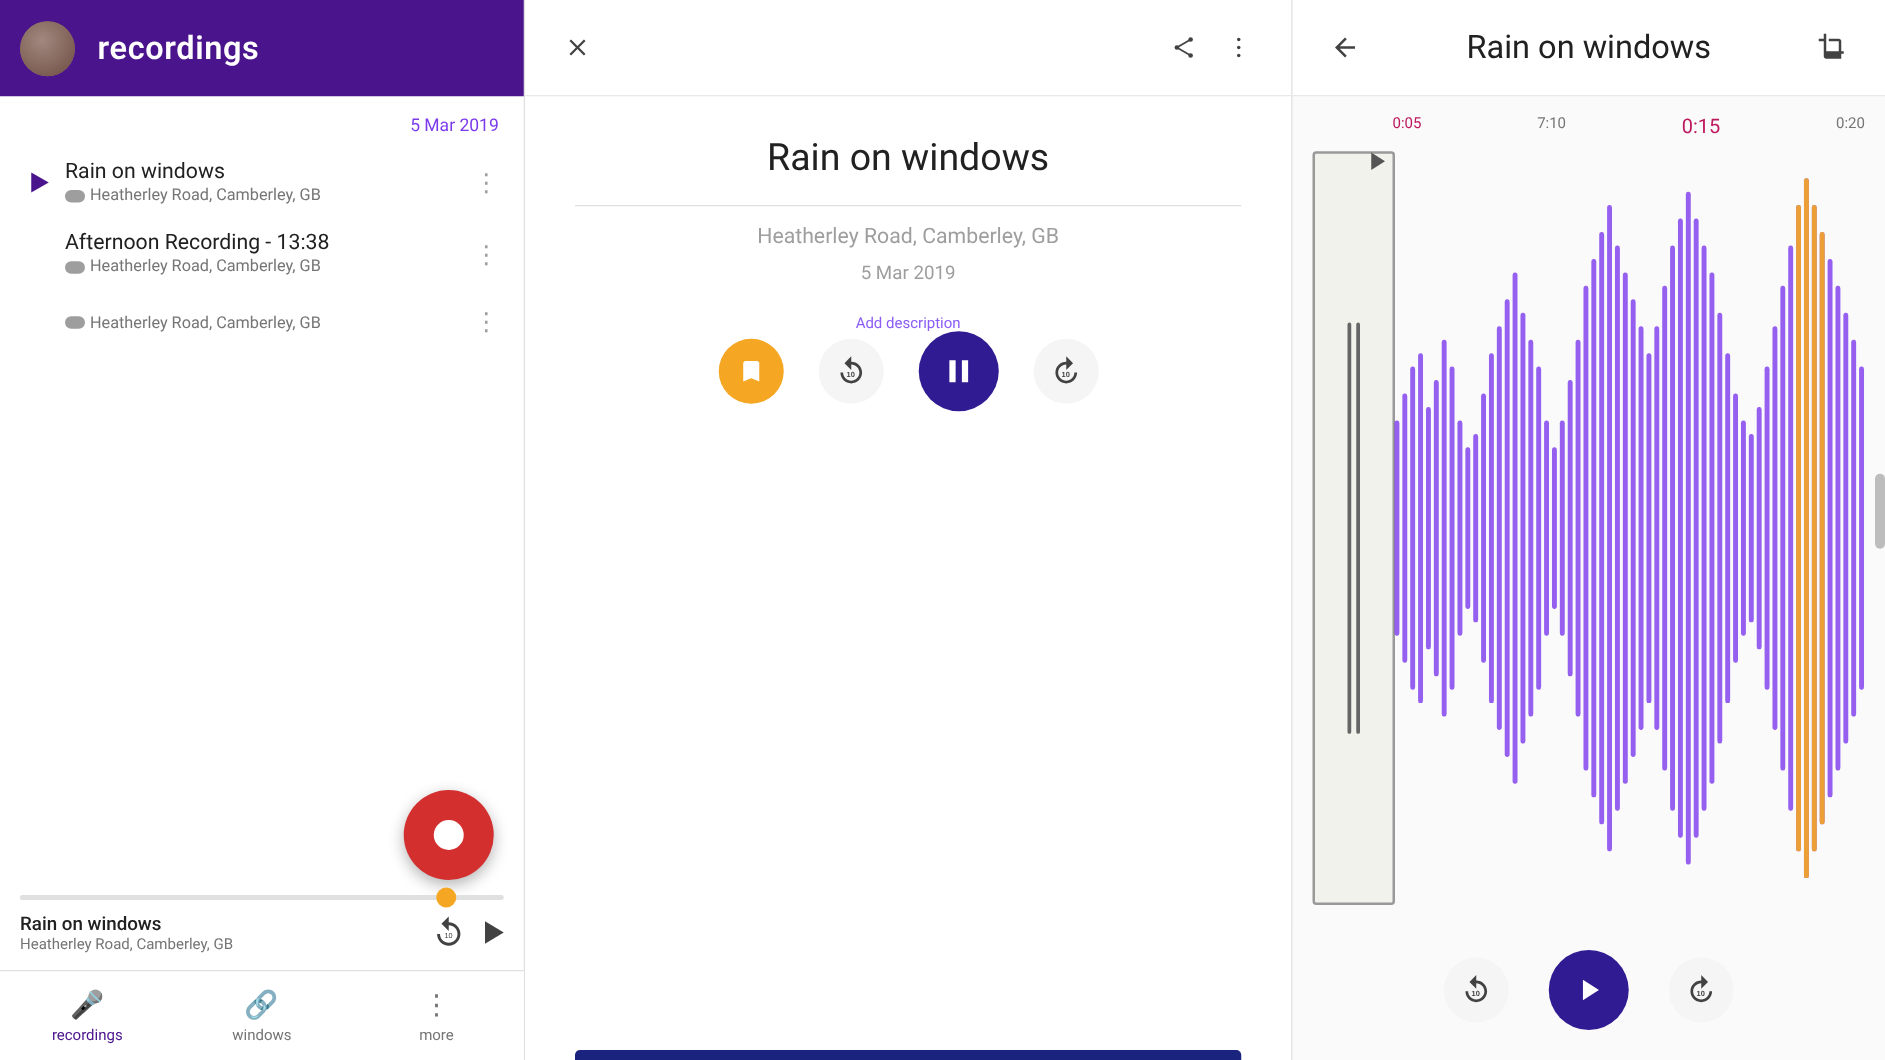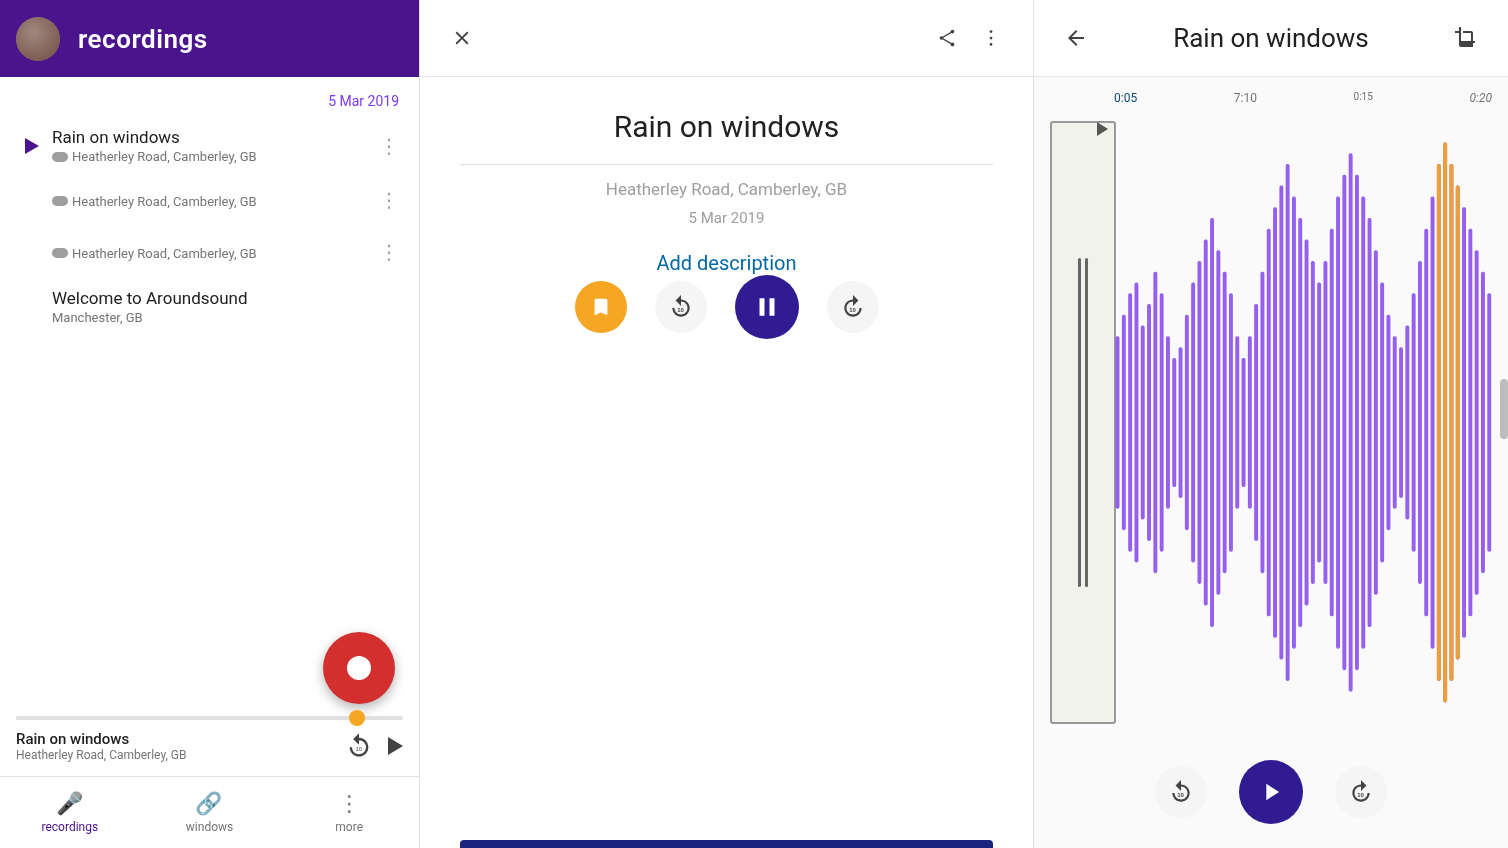--- a/index.html
+++ b/index.html
@@ -287,22 +287,22 @@
       text-align: center;
       margin: 6px 0;
     }
     .detail-date {
       font-size: 15px;
       color: #9e9e9e;
       text-align: center;
       margin: 4px 0 20px;
     }
     .add-description {
-      font-size: 20px;
-      color: #0369a1;
+      font-size: 12px;
+      color: #8b5cf6;
       cursor: pointer;
       margin-top: 4px;
     }
     
     .middle-progress-wrap {
       width: 100%;
       margin-top: auto;
       padding-top: 16px;
     }
     .progress-track {
@@ -467,49 +467,41 @@
           <span class="cloud-icon"></span>
           Heatherley Road, Camberley, GB
         </div>
       </div>
       <span class="more-vert">⋮</span>
     </div>
 
     <div class="recording-item">
       <div class="play-btn-small" style="opacity:0"></div>
       <div class="recording-info">
+        <div class="recording-title">Afternoon Recording - 13:38</div>
         <div class="recording-location">
           <span class="cloud-icon"></span>
           Heatherley Road, Camberley, GB
         </div>
       </div>
       <span class="more-vert">⋮</span>
     </div>
 
     <div class="recording-item">
       <div class="play-btn-small" style="opacity:0"></div>
       <div class="recording-info">
         <div class="recording-location">
           <span class="cloud-icon"></span>
           Heatherley Road, Camberley, GB
         </div>
       </div>
       <span class="more-vert">⋮</span>
     </div>
 
 
-    <div class="recording-item">
-      <div class="play-btn-small" style="opacity:0"></div>
-      <div class="recording-info">
-        <div class="recording-title">Welcome to Aroundsound</div>
-        <div class="recording-location">
-          Manchester, GB
-        </div>
-      </div>
-    </div>
   </div>
 
   <div class="record-area">
     <div class="record-btn">
       <div class="record-dot"></div>
     </div>
   </div>
 
   <div class="left-progress-area">
     <div class="left-progress-bar">
@@ -626,24 +618,24 @@
     <div class="icon-btn">
       <svg width="24" height="24" viewBox="0 0 24 24" fill="none">
         <path d="M17 15h2V7c0-1.1-.9-2-2-2H9v2h8v8zM7 17V1H5v4H1v2h4v12c0 1.1.9 2 2 2h12v-4h2v-2H7z" fill="#424242"></path>
       </svg>
     </div>
   </div>
 
   <div class="right-content">
 
     <div style="position:absolute;top:14px;left:80px;right:16px;display:flex;justify-content:space-between;">
-      <span style="font-size:12px;color:#0c4a6e;">0:05</span>
+      <span style="font-size:12px;color:#be185d;">0:05</span>
       <span style="font-size:12px;color:#757575;">7:10</span>
-      <span style="font-size:10px;color:#737373;">0:15</span>
-      <span style="font-size:12px;color:#757575;font-style:italic;">0:20</span>
+      <span style="font-size:16px;color:#be185d;">0:15</span>
+      <span style="font-size:12px;color:#757575;">0:20</span>
     </div>
 
     <div style="position:absolute;top:44px;left:16px;width:66px;height:calc(100% - 60px);background:rgba(200,200,160,0.15);border:2px solid #999;border-radius:3px;display:flex;align-items:center;justify-content:center;gap:4px;">
       <div style="width:3px;height:55%;background:#666;border-radius:2px;"></div>
       <div style="width:3px;height:55%;background:#666;border-radius:2px;"></div>
       <div style="position:absolute;top:6px;right:6px;width:0;height:0;border-left:6px solid transparent;border-right:6px solid transparent;border-top:0;display:flex;align-items:center;justify-content:center;">
         <div style="width:0;height:0;border-top:7px solid transparent;border-bottom:7px solid transparent;border-left:11px solid #555;"></div>
       </div>
     </div>
 

